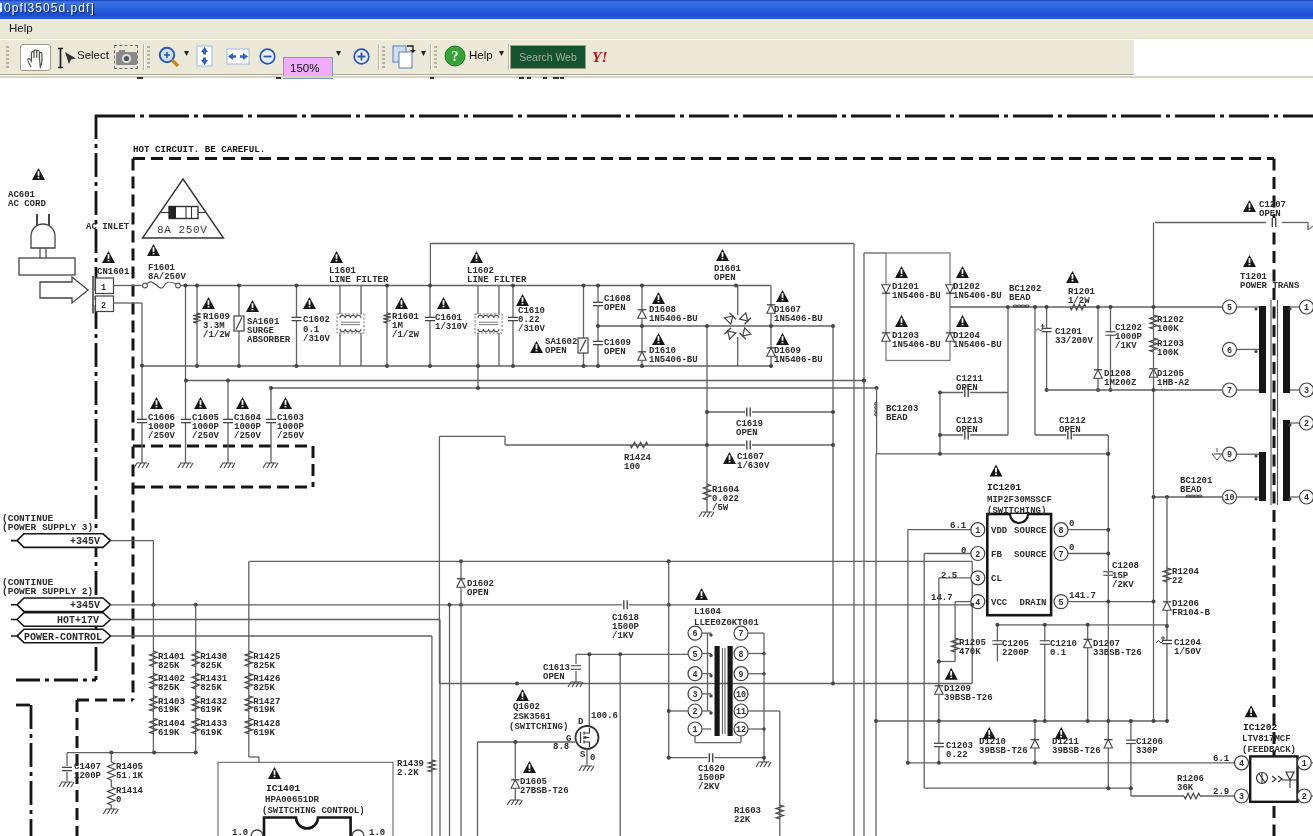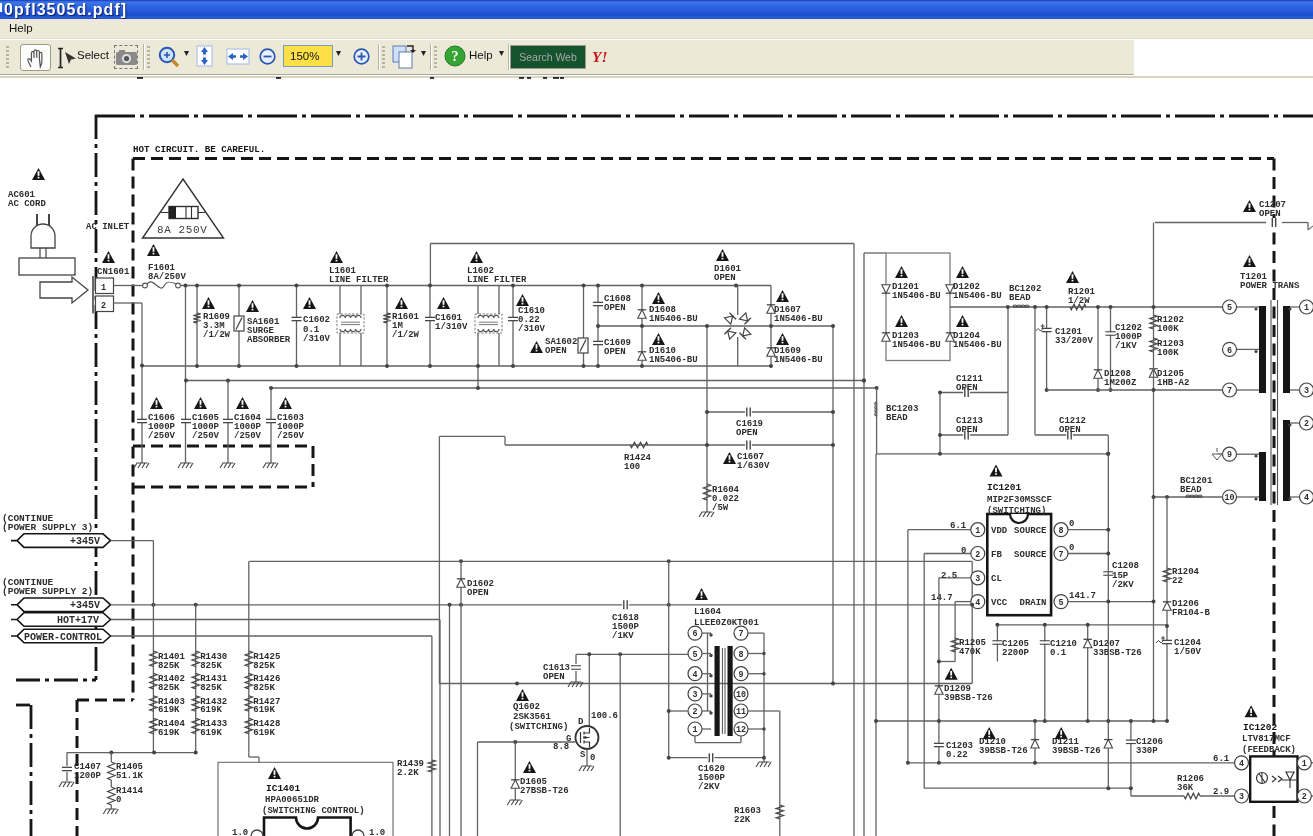--- a/index.html
+++ b/index.html
@@ -1,31 +1,31 @@
 <!DOCTYPE html>
 <html><head><meta charset="utf-8"><style>
 *{margin:0;padding:0;box-sizing:border-box;-webkit-font-smoothing:antialiased}
 html,body{width:1313px;height:836px;overflow:hidden;background:#fff;font-family:"Liberation Sans",sans-serif}
 .titlebar{position:absolute;left:0;top:0;width:1313px;height:19px;
  background:linear-gradient(180deg,#1639b6 0%,#3c74e8 10%,#2a60e0 45%,#1c4cd0 80%,#2c62de 95%,#1a46c0 100%);}
-.ttext{position:absolute;left:4px;top:1px;color:#fff;font-weight:bold;font-size:16px;letter-spacing:1.05px;
+.ttext{position:absolute;left:4px;top:1px;color:#fff;font-weight:normal;font-size:12px;letter-spacing:1.05px;
  font-family:"Liberation Sans",sans-serif;text-shadow:1px 1px 1px #0a1e64}
 .menubar{position:absolute;left:0;top:19px;width:1313px;height:20px;background:#ece9d8;border-bottom:1px solid #e3dfca}
 .menu{position:absolute;left:9px;top:3px;font-size:11.5px;color:#111}
 .toolbar{position:absolute;left:0;top:39px;width:1134px;height:36px;background:#ece9d8;border-top:1px solid #fff;
  border-bottom:1px solid #aca899}
 .toolbar:after{content:"";position:absolute;left:0;top:36px;width:1313px;height:2px;background:#d8d4c0}
 .grip{position:absolute;top:6px;width:3px;height:22px;
  background-image:repeating-linear-gradient(180deg,#b8b4a2 0 2px,#ece9d8 2px 4px)}
 .btn{position:absolute;background:#fdfdfb;border:1px solid #9e9a87;border-radius:3px}
 .tlabel{position:absolute;top:9px;font-size:11.5px;color:#111}
 .darr{position:absolute;top:7px;font-size:10px;color:#222}
 .sep{position:absolute;top:4px;width:1px;height:26px;background:#b8b4a2;box-shadow:1px 0 0 #fff}
 .icbox{position:absolute;top:5px;width:26px;height:24px}
-.combo{position:absolute;left:283px;top:5px;width:50px;height:22px;background:#fde047;border:1px solid #7f9db9;
+.combo{position:absolute;left:283px;top:17px;width:50px;height:22px;background:#f0abfc;border:1px solid #7f9db9;
  font-size:11.5px;color:#111;line-height:20px}
 .search{position:absolute;left:510px;top:5px;width:76px;height:24px;background:#14532d;border:1px solid #9e9a87;
  font-size:10.5px;color:#a9a9a9;line-height:22px;text-align:center}
 </style></head>
 <body>
 
 <div class="titlebar">
     <span class="ttext">0pfl3505d.pdf]</span>
     <span style="position:absolute;left:0;top:3px;width:2px;height:9px;background:#fff"></span>
   </div>

